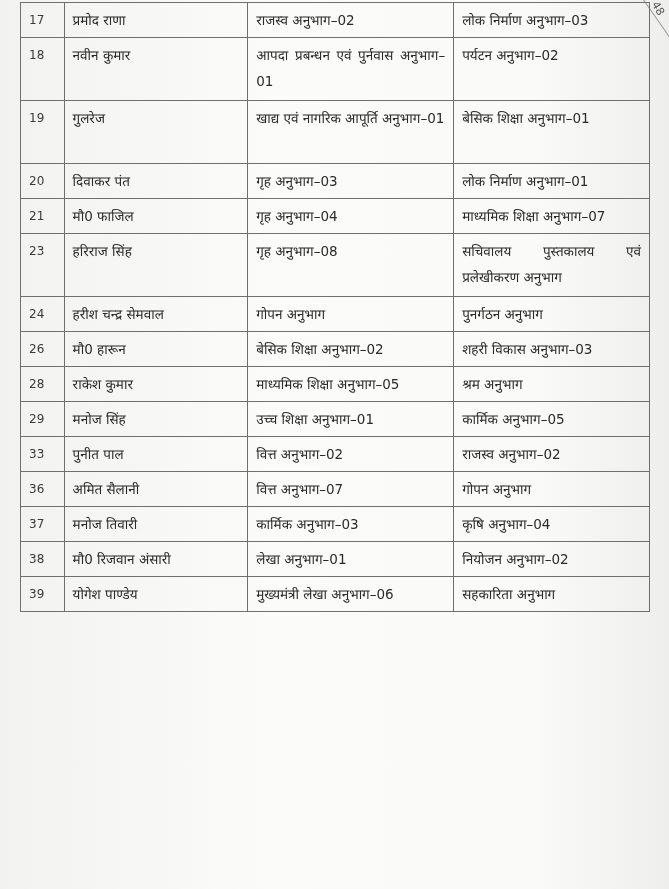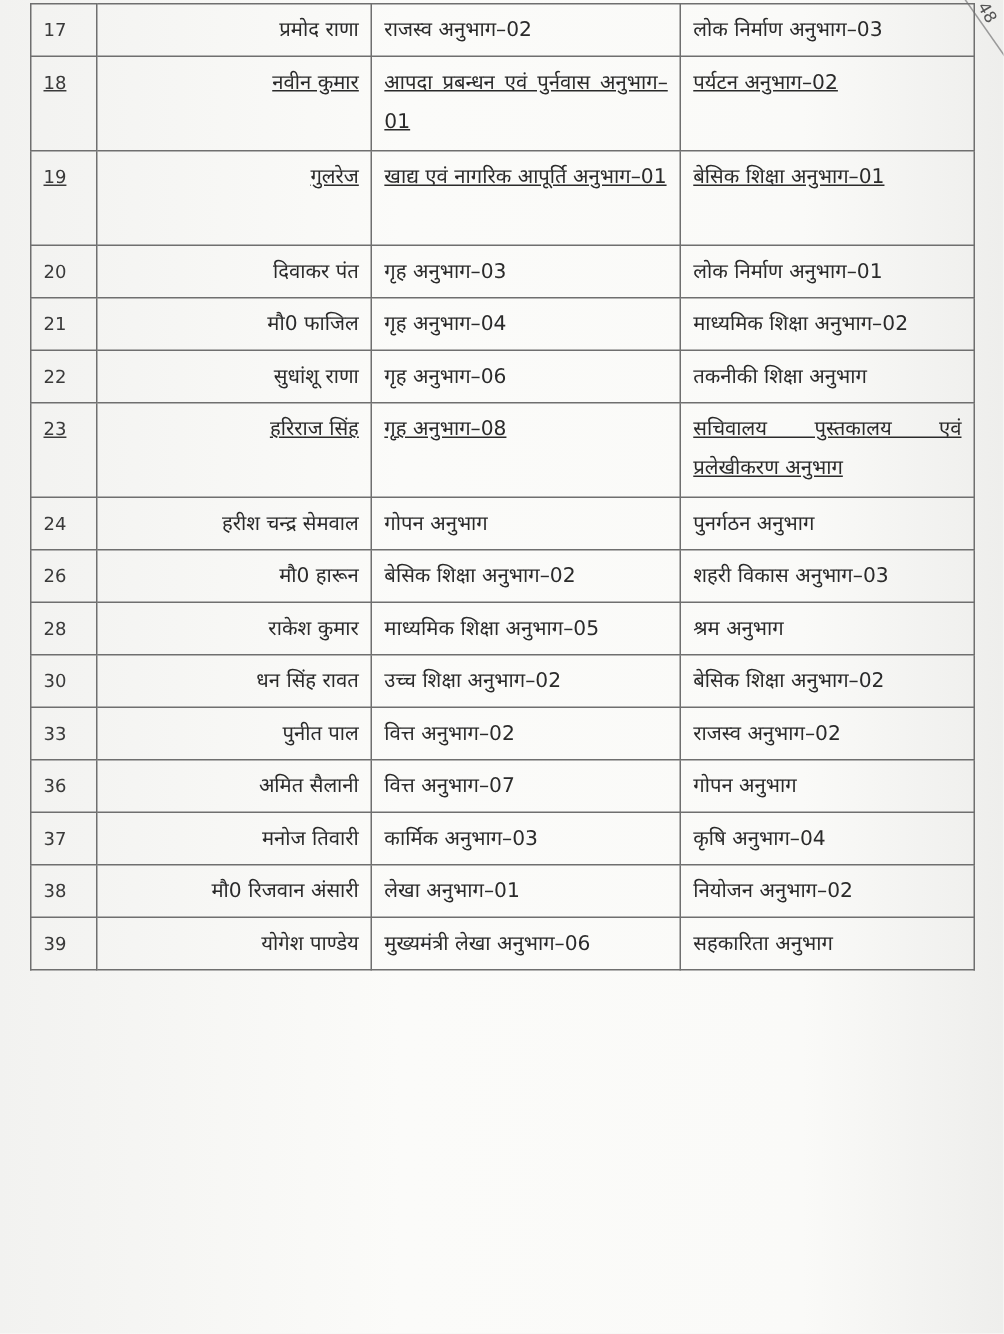--- a/index.html
+++ b/index.html
@@ -32,24 +32,24 @@
       border-collapse: collapse;
       font-size: 13.5px;
     }
     table.doc td {
       border: 1px solid #6f6f6f;
       padding: 4px 8px 4px 8px;
       vertical-align: top;
       line-height: 26px;
     }
     td.num { width: 26px; font-size: 12px; color: #3a3a3a; }
-    td.name { width: 164px; text-align: right; }
+    td.name { width: 164px; }
     td.from { width: 186px; text-align: justify; }
     td.to { width: 176px; text-align: justify; }
-    tr.tall td { height: 54px; text-decoration: underline; }
+    tr.tall td { height: 54px; }
     tr.row td { height: 22px; }
   </style>
 </head>
 <body>
 
 <div class="page">
   <div class="stamp"></div>
   <span class="stamp-num">48</span>
 
   <table class="doc">
@@ -75,27 +75,21 @@
         <tr class="row">
           <td class="num">20</td>
           <td class="name">दिवाकर पंत</td>
           <td class="from">गृह अनुभाग–03</td>
           <td class="to">लोक निर्माण अनुभाग–01</td>
         </tr>
         <tr class="row">
           <td class="num">21</td>
           <td class="name">मौ0 फाजिल</td>
           <td class="from">गृह अनुभाग–04</td>
-          <td class="to">माध्यमिक शिक्षा अनुभाग–02</td>
-        </tr>
-        <tr class="row">
-          <td class="num">22</td>
-          <td class="name">सुधांशू राणा</td>
-          <td class="from">गृह अनुभाग–06</td>
-          <td class="to">तकनीकी शिक्षा अनुभाग</td>
+          <td class="to">माध्यमिक शिक्षा अनुभाग–07</td>
         </tr>
         <tr class="tall">
           <td class="num">23</td>
           <td class="name">हरिराज सिंह</td>
           <td class="from">गृह अनुभाग–08</td>
           <td class="to">सचिवालय पुस्तकालय एवं प्रलेखीकरण अनुभाग</td>
         </tr>
         <tr class="row">
           <td class="num">24</td>
           <td class="name">हरीश चन्द्र सेमवाल</td>
@@ -108,24 +102,24 @@
           <td class="from">बेसिक शिक्षा अनुभाग–02</td>
           <td class="to">शहरी विकास अनुभाग–03</td>
         </tr>
         <tr class="row">
           <td class="num">28</td>
           <td class="name">राकेश कुमार</td>
           <td class="from">माध्यमिक शिक्षा अनुभाग–05</td>
           <td class="to">श्रम अनुभाग</td>
         </tr>
         <tr class="row">
-          <td class="num">30</td>
-          <td class="name">धन सिंह रावत</td>
-          <td class="from">उच्च शिक्षा अनुभाग–02</td>
-          <td class="to">बेसिक शिक्षा अनुभाग–02</td>
+          <td class="num">29</td>
+          <td class="name">मनोज सिंह</td>
+          <td class="from">उच्च शिक्षा अनुभाग–01</td>
+          <td class="to">कार्मिक अनुभाग–05</td>
         </tr>
         <tr class="row">
           <td class="num">33</td>
           <td class="name">पुनीत पाल</td>
           <td class="from">वित्त अनुभाग–02</td>
           <td class="to">राजस्व अनुभाग–02</td>
         </tr>
         <tr class="row">
           <td class="num">36</td>
           <td class="name">अमित सैलानी</td>

